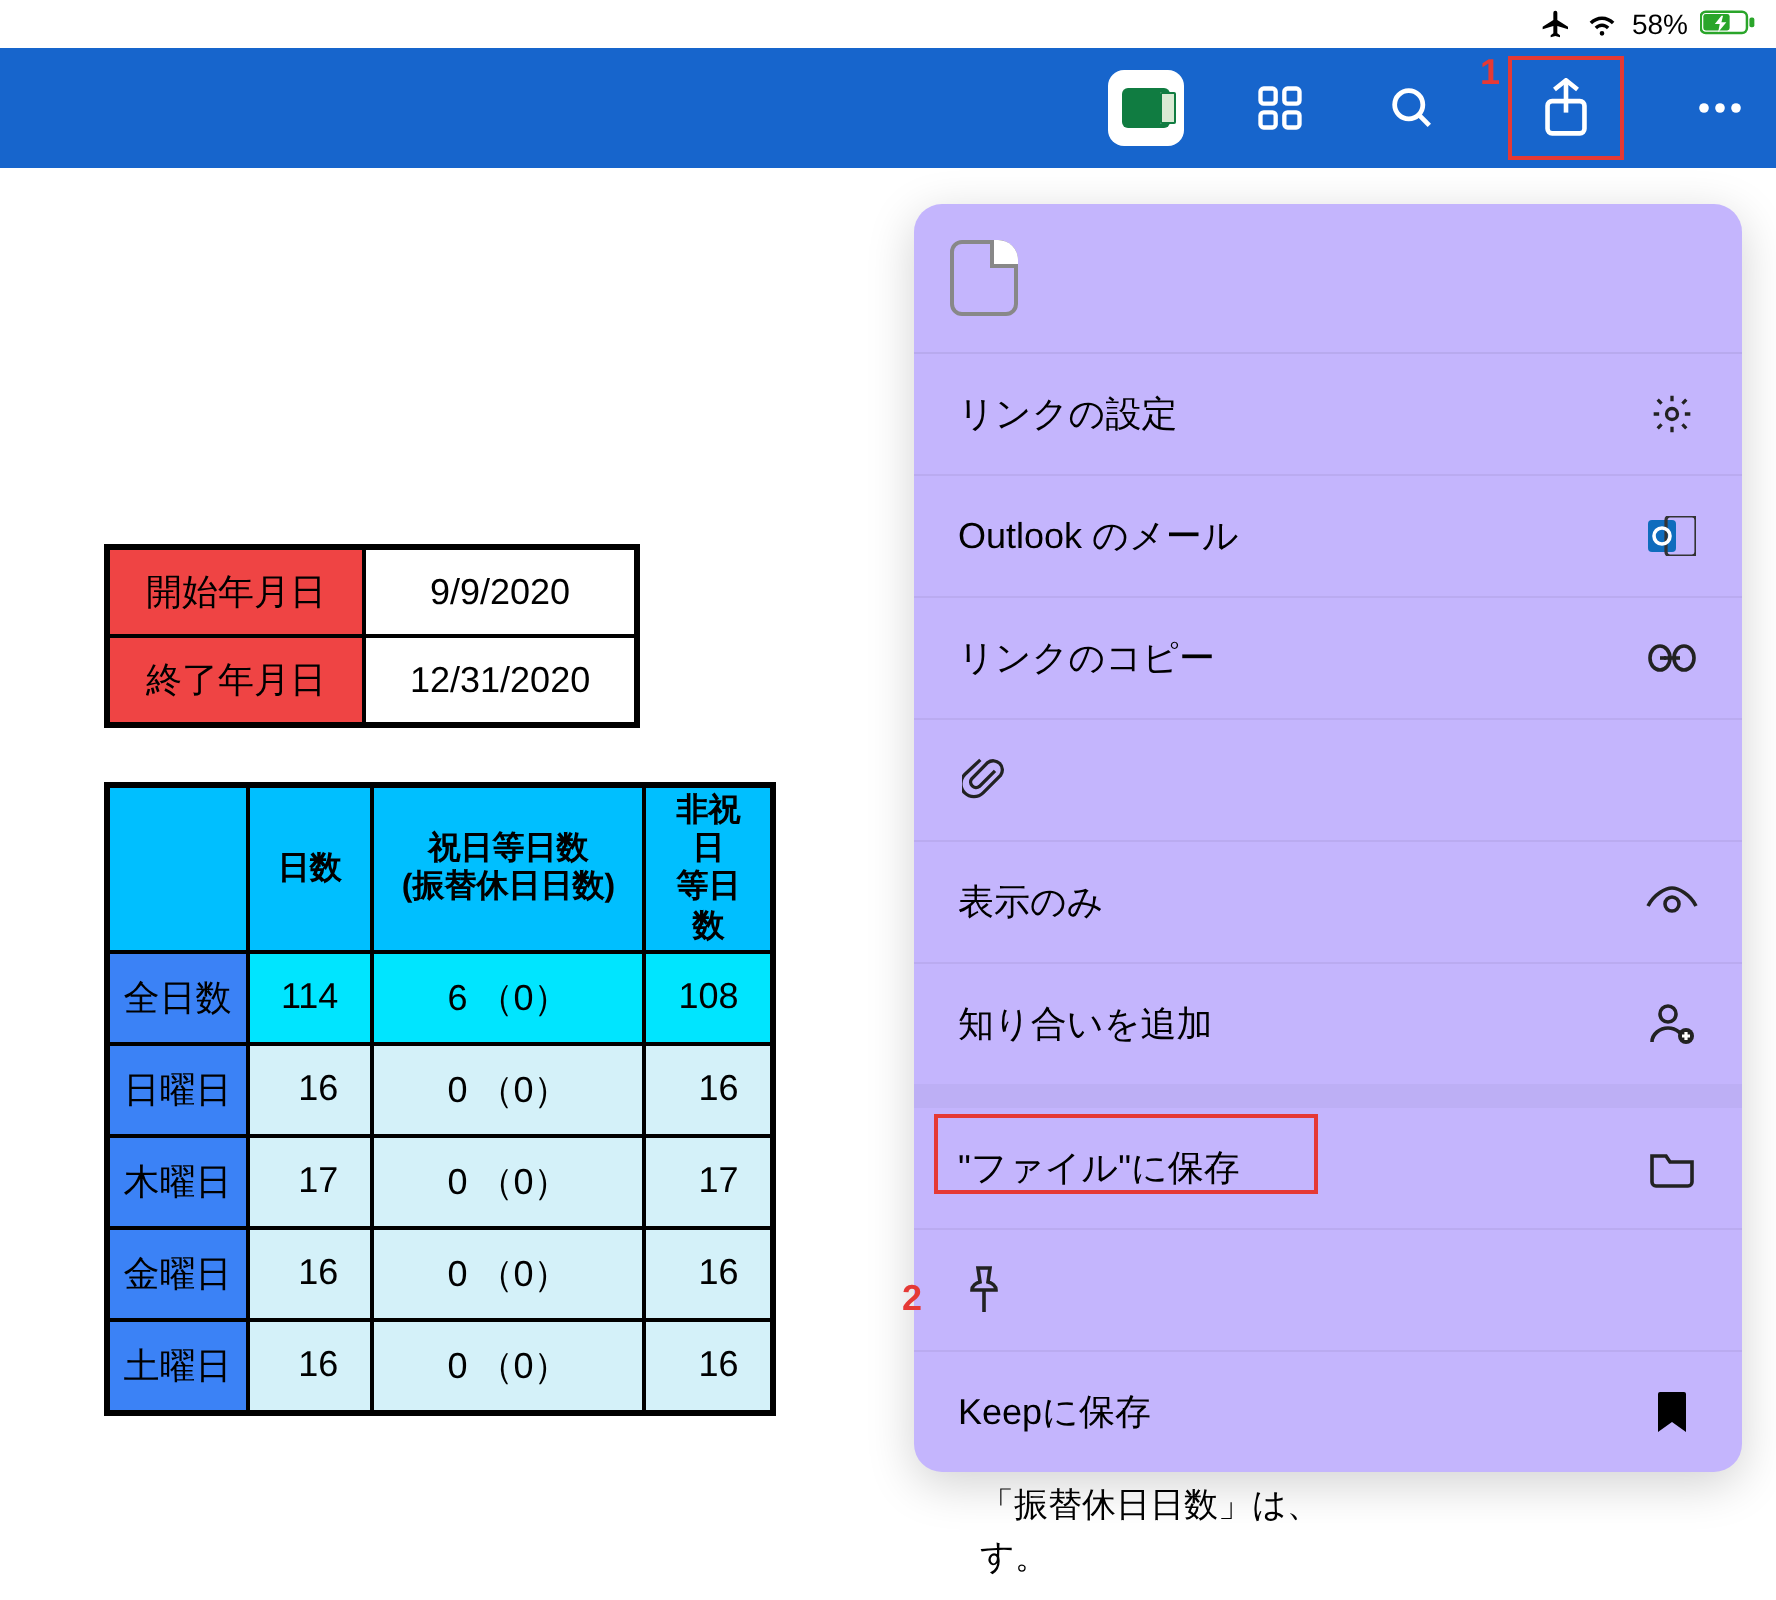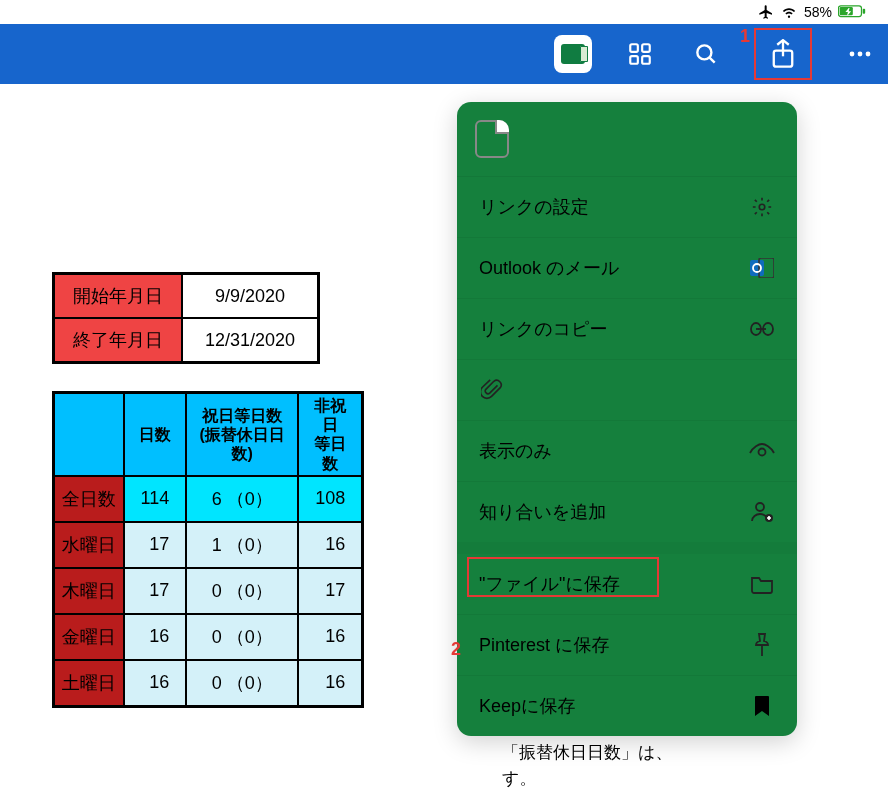--- a/index.html
+++ b/index.html
@@ -10,21 +10,21 @@
       background: #fff;
       overflow: hidden;
       position: relative;
     }
     .status-bar {
       height: 24px;
       background: #fff;
       display: flex;
       justify-content: flex-end;
       align-items: center;
-      padding: 0 22px;
+      padding: 0 10px;
       gap: 6px;
       font-size: 14px;
       font-weight: 500;
     }
     .sb-icon { display: inline-flex; align-items: center; }
     .header {
       height: 60px;
       background: #1765cc;
       display: flex;
       align-items: center;
@@ -114,45 +114,45 @@
     }
     .main-table thead th {
       background: #00bfff;
       font-weight: 600;
       padding: 2px 8px;
       font-size: 16px;
       line-height: 1.2;
     }
     .main-table thead th:first-child { width: 70px; }
     .main-table thead th:nth-child(2) { width: 44px; padding: 8px 10px;}
-    .main-table thead th:nth-child(3) { width: 112px; }
+    .main-table thead th:nth-child(3) { width: 136px; }
     .main-table thead th:nth-child(4) { width: 44px; }
     .main-table tbody td:first-child {
-      background: #b91c1c;
+      background: #3b82f6;
       font-weight: 500;
       padding: 10px 4px;
     }
     .main-table tbody td {
       background: #d4f1f9;
       padding: 10px 16px;
       text-align: right;
     }
     .main-table tbody td.col3 { text-align: center; }
     .main-table tbody tr.sum td:nth-child(2),
     .main-table tbody tr.sum td:nth-child(3),
     .main-table tbody tr.sum td:nth-child(4) {
       background: #00e5ff;
     }
     .main-table tbody td:first-child { text-align: center; }
     
     .share-menu {
       position: absolute;
       top: 18px; left: 457px;
-      width: 340px;
-      background: #15803d;
+      width: 414px;
+      background: #c4b5fd;
       border-radius: 14px;
       box-shadow: 0 6px 24px rgba(0,0,0,0.18);
       z-index: 20;
       overflow: visible;
     }
     .sm-top {
       padding: 18px;
       border-bottom: 1px solid rgba(0,0,0,0.06);
     }
     .sm-doc {
@@ -188,21 +188,21 @@
     .sm-icon { width: 26px; height: 26px; display:flex;align-items:center;justify-content:center; }
     .red-outline {
       position: absolute;
       top: 3px; left: 10px;
       width: 192px; height: 40px;
       border: 2px solid #e53935;
       pointer-events: none;
     }
     .bg-note {
       position: absolute;
-      top: 656px; left: 502px;
+      top: 656px; left: 490px;
       font-size: 17px;
       line-height: 1.5;
       z-index: 5;
     }
     svg { display: block; }
   </style>
 </head>
 <body>
 
 <div class="status-bar">
@@ -288,23 +288,23 @@
         </tr>
       </thead>
     <tbody id="main-tbody">
         <tr class="sum">
           <td>全日数</td>
           <td>114</td>
           <td class="col3">6 （0）</td>
           <td>108</td>
         </tr>
         <tr>
-          <td>水曜日</td>
-          <td>17</td>
-          <td class="col3">1 （0）</td>
+          <td>日曜日</td>
+          <td>16</td>
+          <td class="col3">0 （0）</td>
           <td>16</td>
         </tr>
         <tr>
           <td>木曜日</td>
           <td>17</td>
           <td class="col3">0 （0）</td>
           <td>17</td>
         </tr>
         <tr>
           <td>金曜日</td>
@@ -396,21 +396,20 @@
         <div class="sm-row">
           <span>"ファイル"に保存</span>
           <span class="sm-icon">
             <svg width="24" height="20" viewBox="0 0 24 20" fill="none" stroke="#222" stroke-width="1.8">
               <path d="M2 4h7l2 3h11v10a2 2 0 01-2 2H4a2 2 0 01-2-2V4z"></path>
             </svg>
           </span>
           <div class="red-outline"></div>
         </div>
         <div class="sm-row">
-          <span>Pinterest に保存</span>
           <span class="sm-icon">
             <svg width="18" height="26" viewBox="0 0 18 26" fill="none" stroke="#222" stroke-width="1.8">
               <path d="M6 2h6l-1 7c2 .5 4 2 4 4H3c0-2 2-3.5 4-4L6 2z"></path>
               <line x1="9" y1="13" x2="9" y2="24"></line>
             </svg>
           </span>
         </div>
         <div class="sm-row">
           <span>Keepに保存</span>
           <span class="sm-icon">

